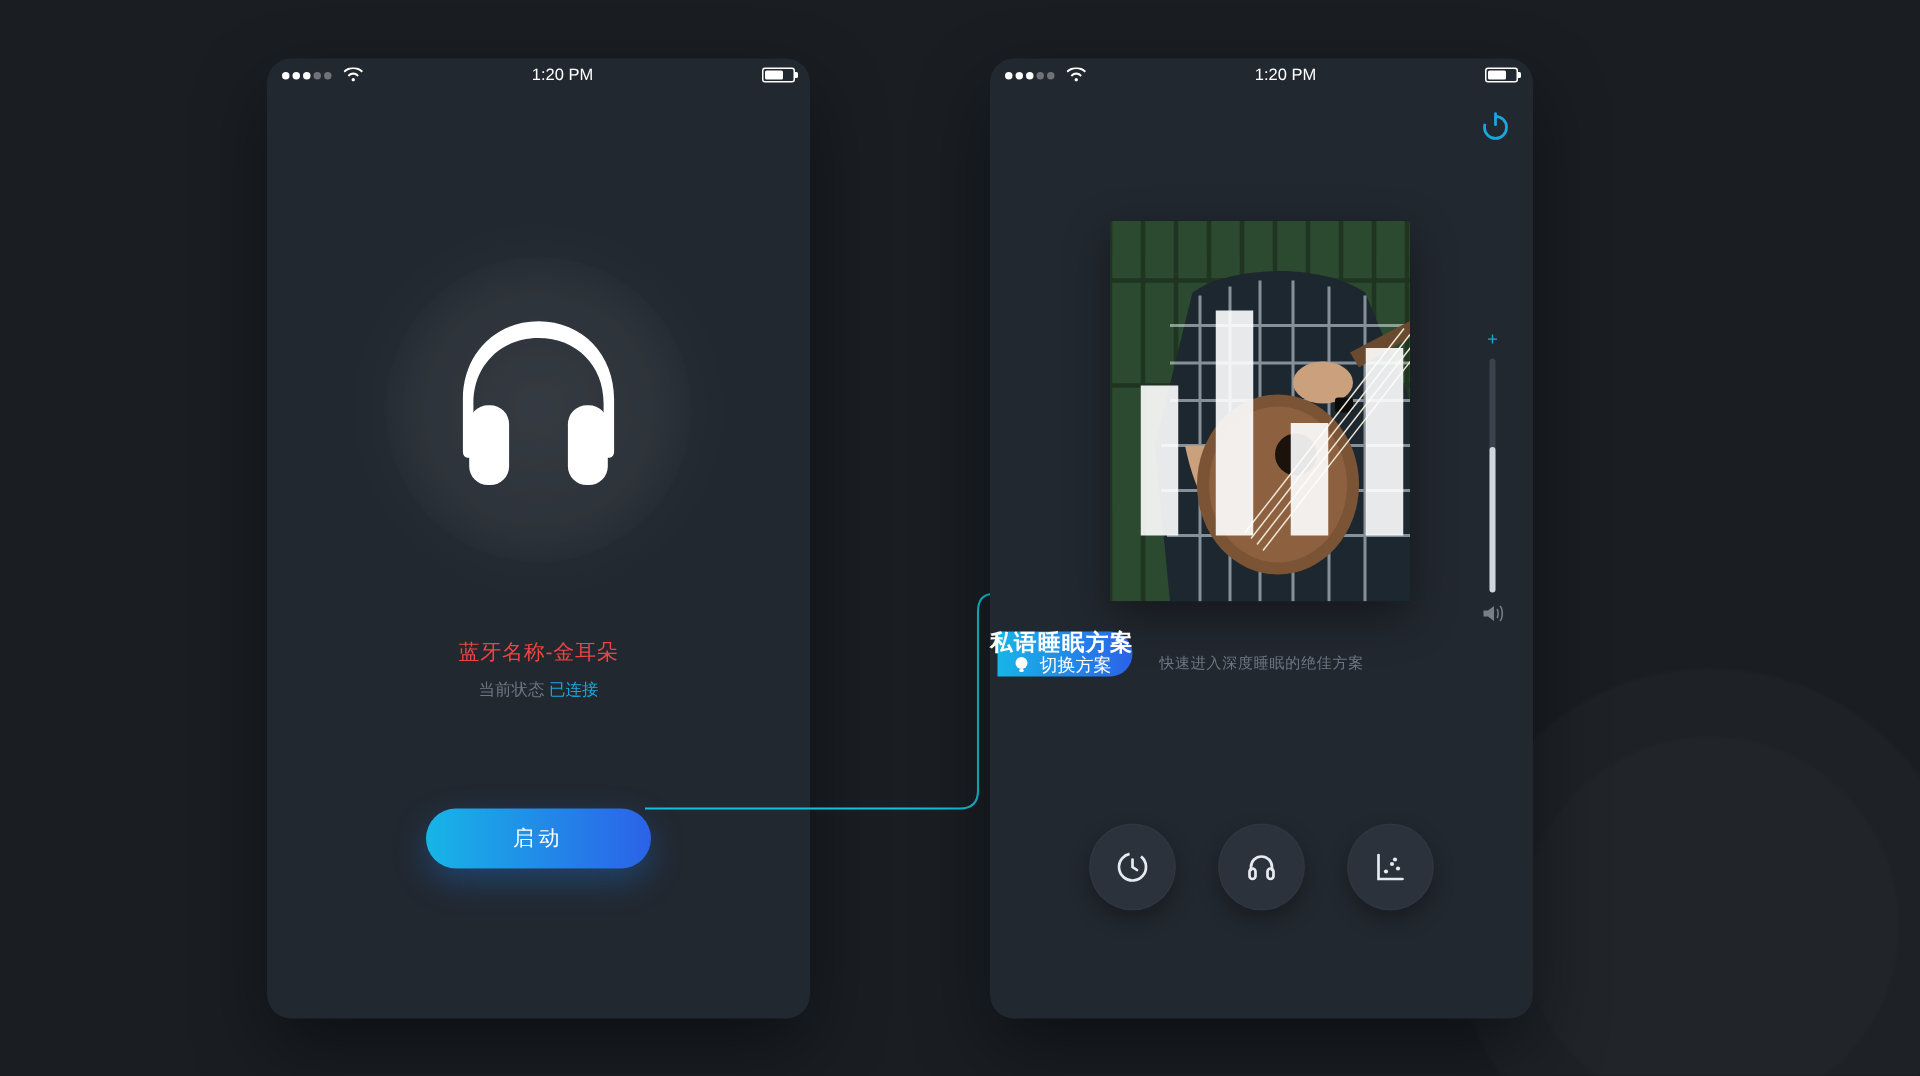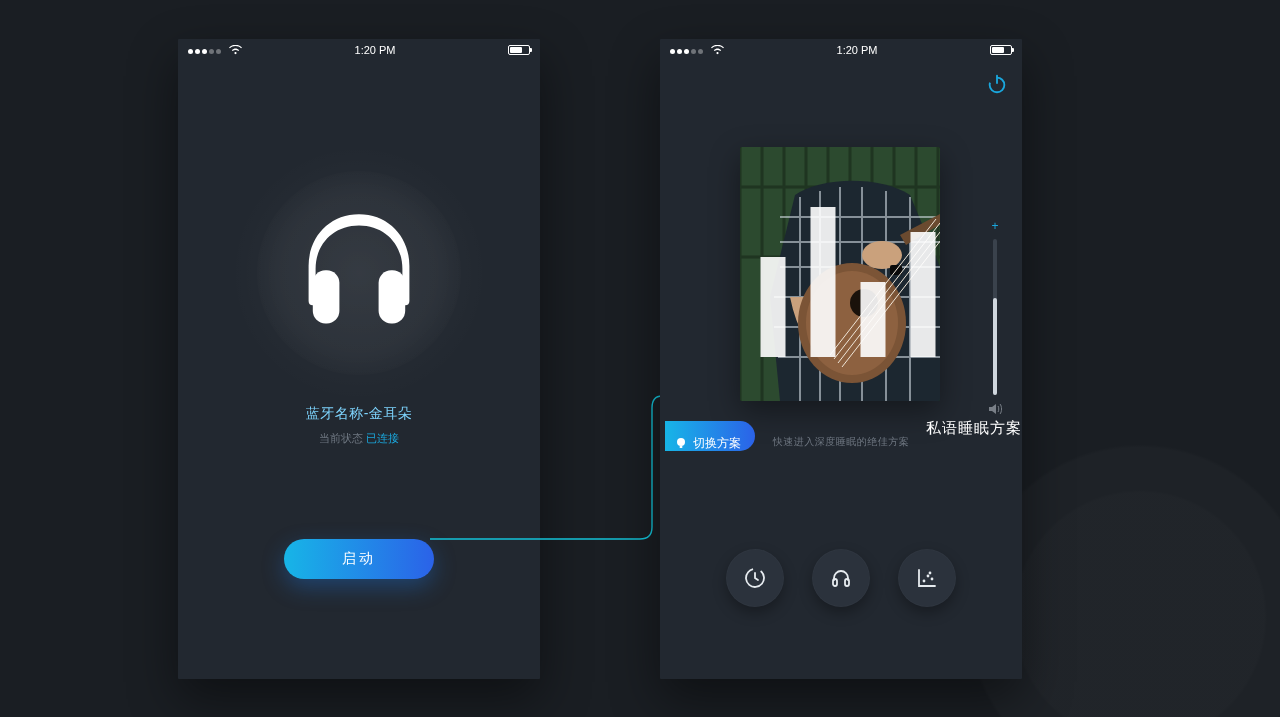--- a/index.html
+++ b/index.html
@@ -1,20 +1,20 @@
 <!DOCTYPE html>
 <html><head>
 <meta charset="utf-8">
 <style>
   * { box-sizing: border-box; margin: 0; padding: 0; }
   html, body { width: 1280px; height: 717px; background: #1a1e23; font-family: -apple-system, "Helvetica Neue", Arial, sans-serif; overflow: hidden; }
   .stage { position: relative; width: 1280px; height: 717px; }
 
   
-  .phone { position: absolute; width: 362px; height: 640px; background: #222830; border-radius: 1px; box-shadow: 0 20px 50px rgba(0,0,0,0.45); }
+  .phone { position: absolute; width: 362px; height: 640px; background: #222830; border-radius: 16px; box-shadow: 0 20px 50px rgba(0,0,0,0.45); }
   .phone.left  { left: 178px; top: 39px; }
   .phone.right { left: 660px; top: 39px; }
 
   
   .status-bar { height: 22px; display: flex; align-items: center; justify-content: space-between; padding: 0 10px; color: #ffffff; font-size: 11px; }
   .status-left   { display: flex; align-items: center; gap: 6px; }
   .dots span { display:inline-block; width:5px; height:5px; border-radius:50%; background:#fff; margin-right:2px;}
   .dots span.dim{ background:rgba(255,255,255,.35);}
   .battery { display:inline-flex; align-items:center; }
   .battery .shell{ width:22px; height:10px; border:1px solid #fff; border-radius:2px; position:relative; }
@@ -22,21 +22,21 @@
   .battery .fill{ position:absolute; left:1px; top:1px; bottom:1px; width:60%; background:#fff; border-radius:1px;}
 
   
   .hp-wrap { margin-top: 82px; display:flex; flex-direction:column; align-items:center; }
   .halo { width: 260px; height: 260px; border-radius:50%; position:relative; display:flex; align-items:center; justify-content:center; }
   .halo::before, .halo::after { content:""; position:absolute; border-radius:50%; }
   .halo::before { inset:0; background: radial-gradient(circle, rgba(255,255,255,0.04) 0%, rgba(255,255,255,0.02) 45%, transparent 70%); }
   .halo::after  { left:28px; top:28px; right:28px; bottom:28px; background: radial-gradient(circle, rgba(255,255,255,0.05) 0%, rgba(255,255,255,0.03) 55%, transparent 78%); }
   .headphones { width: 140px; height: 140px; z-index:1; }
 
-  .bt-name { color:#7dd3fc; font-size:14px; font-weight:500; margin-top: 2px; letter-spacing: .5px; }
+  .bt-name { color:#ef4444; font-size:14px; font-weight:500; margin-top: 23px; letter-spacing: .5px; }
   .bt-status { font-size:11px; margin-top:8px; color:#6e7680; }
   .bt-status .connected { color:#1aa7dd; }
 
   .start-btn { position:absolute; left:50%; transform:translateX(-50%); bottom:100px; width:150px; height:40px; border:none; border-radius:20px; background: linear-gradient(90deg,#17b5e7 0%, #2b62e8 100%); color:#fff; font-size:14px; letter-spacing:3px; cursor:pointer; box-shadow:0 8px 22px rgba(30,120,230,0.35);margin-top:32px; }
 
   
   .connector { position:absolute; pointer-events:none; }
   .connector svg { overflow:visible; }
 
   
@@ -46,21 +46,21 @@
   .eq-badge { position:absolute; left:8px; top:8px; color:#fff; opacity:.9; }
 
   .vol { position:absolute; right:18px; top:180px; width:18px; height:196px; display:flex; flex-direction:column; align-items:center; }
   .vol .plus { color:#1aa7dd; font-size:12px; margin-bottom:6px; }
   .vol .track { width:4px; flex:1; background:#3a424c; border-radius:2px; position:relative; }
   .vol .fill  { position:absolute; bottom:0; left:0; right:0; height:62%; background:#cfd6dd; border-radius:2px; }
   .vol .spk   { margin-top:8px; opacity:.5; }
 
   .switch-pill { position:absolute; left:5px; top:382px; height:30px; padding:14px 14px 0 10px; display:flex; align-items:center; gap:6px; color:#fff; font-size:12px; background:linear-gradient(90deg,#17b5e7 0%, #2b62e8 100%); border-radius:0 15px 15px 0; cursor:pointer; }
 
-  .plan-title { position:absolute; top:380px; left:0; width:100%; text-align:right; color:#fff; font-size:15px; font-weight:400; letter-spacing:1px; }
+  .plan-title { position:absolute; top:380px; left:0; width:100%; text-align:left; color:#fff; font-size:15px; font-weight:700; letter-spacing:1px; }
   .plan-sub   { position:absolute; top:396px; left:0; width:100%; text-align:center; color:#6e7680; font-size:10px; letter-spacing:.5px; }
 
   .action-row { position:absolute; bottom:72px; left:0; right:0; display:flex; justify-content:center; gap:28px; }
   .round-btn { width:58px; height:58px; border-radius:50%; background:#2b323c; display:flex; align-items:center; justify-content:center; cursor:pointer; box-shadow: inset 0 0 0 1px rgba(255,255,255,0.02), 0 6px 14px rgba(0,0,0,.3); }
 
   
   .bg-arc { position:absolute; right:-120px; bottom:-160px; width:520px; height:520px; border-radius:50%; background: radial-gradient(circle at 50% 50%, rgba(255,255,255,0.018) 0%, rgba(255,255,255,0.018) 46%, transparent 47%); }
   .bg-arc::after{content:"";position:absolute; inset:60px; border-radius:50%; background: radial-gradient(circle, rgba(255,255,255,0.012) 0%, rgba(255,255,255,0.012) 44%, transparent 45%);}
 </style>
 </head>

